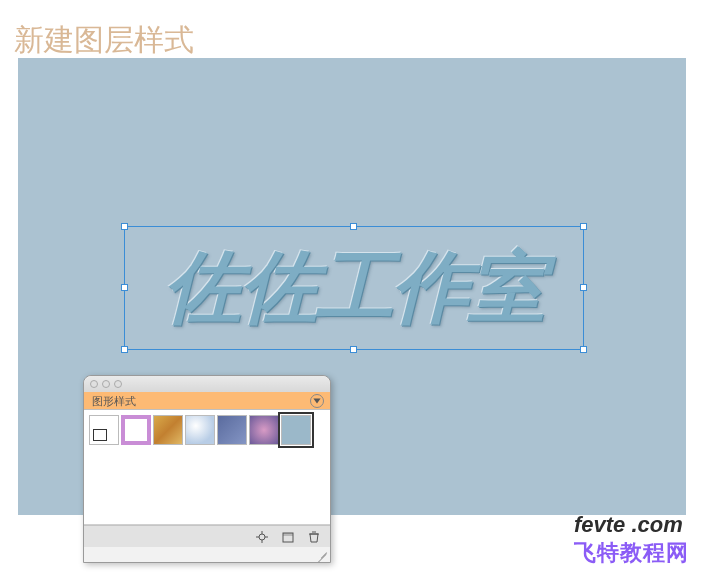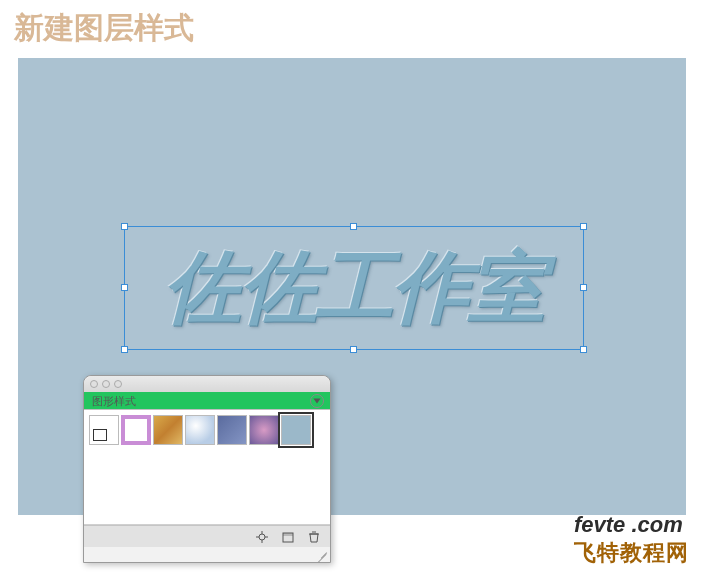--- a/index.html
+++ b/index.html
@@ -8,21 +8,22 @@
       height: 574px;
       background: #ffffff;
       font-family: "Microsoft YaHei", "SimSun", sans-serif;
       position: relative;
       overflow: hidden;
     }
     .page-title {
       font-size: 30px;
       color: #d9b896;
       padding: 8px 14px;
-      font-weight: bold;
+      font-weight: normal;
+      margin-top: 12px;
     }
     .canvas-area {
       position: absolute;
       left: 18px;
       top: 58px;
       width: 668px;
       height: 457px;
       background: #abc2d1;
     }
     .selection-box {
@@ -89,21 +90,21 @@
     }
     .traffic-btn {
       width: 8px;
       height: 8px;
       border-radius: 50%;
       background: #e0e0e0;
       border: 1px solid #aaa;
     }
     .panel-tab {
       height: 18px;
-      background: #22c55e;
+      background: #fdba74;
       border-bottom: 1px solid #bfbfbf;
       font-size: 11px;
       color: #555;
       padding: 2px 8px;
       position: relative;
     }
     .panel-menu-icon {
       position: absolute;
       right: 6px;
       top: 2px;
@@ -195,21 +196,21 @@
     }
     .wm-domain {
       font-size: 22px;
       font-weight: bold;
       color: #2d2d2d;
       font-style: italic;
     }
     .wm-site {
       font-size: 22px;
       font-weight: bold;
-      color: #a16207;
+      color: #8b5cf6;
       letter-spacing: 1px;
     }
   </style>
 </head>
 <body>
 
 <h1 class="page-title">新建图层样式</h1>
 
 <div class="canvas-area">
   <div class="selection-box">

